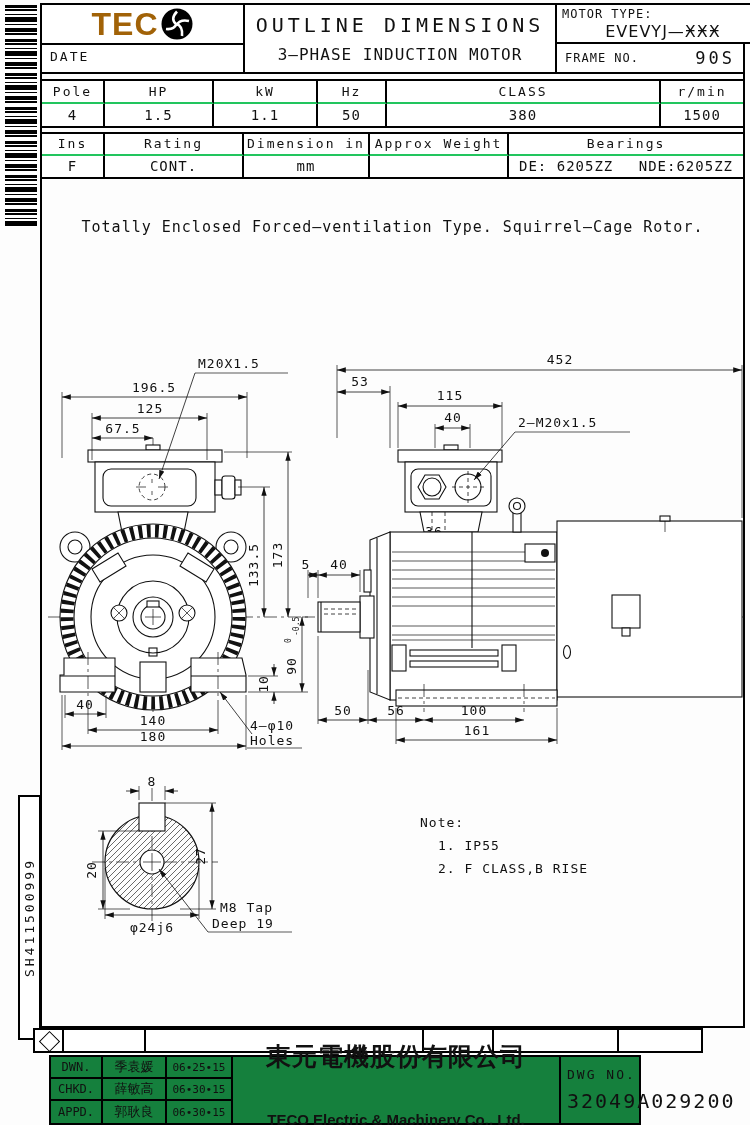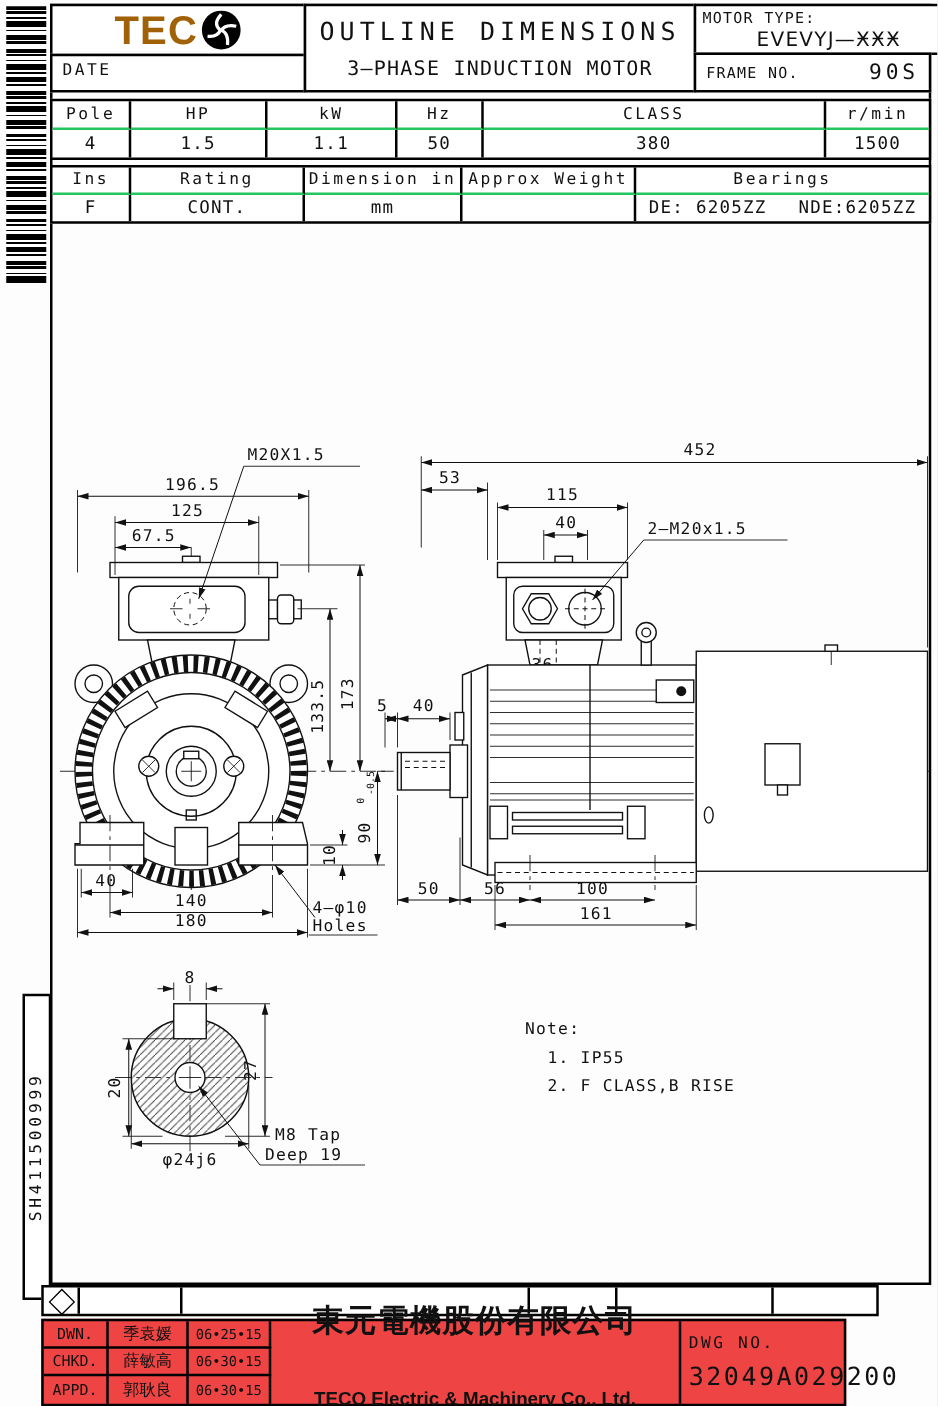--- a/index.html
+++ b/index.html
@@ -40,21 +40,21 @@
       #000 12px 17px,#fff 17px 19px,#000 19px 20px,#fff 20px 23px,#000 23px 27px,#fff 27px 28px,
       #000 28px 30px,#fff 30px 34px);}
   #serialbox{left:18px;top:795px;width:23px;height:245px;border:2px solid #000;background:#fff;
     display:flex;align-items:center;justify-content:center;}
   #serialbox span{writing-mode:vertical-rl;transform:rotate(180deg);font-size:13px;letter-spacing:3px;white-space:nowrap;}
   
   #revstrip{left:33px;top:1028px;width:670px;height:25px;border:2px solid #000;background:#fff;}
   .rev-div{position:absolute;top:0;width:2px;height:100%;background:#000;}
   #rev-diamond{position:absolute;left:7px;top:4px;width:13px;height:13px;border:1.5px solid #000;transform:rotate(45deg);}
   
-  #tblock{left:33px;top:1055px;width:644px;height:70px;border:2px solid #000;background:#ef4444;
+  #tblock{left:49px;top:1055px;width:592px;height:70px;border:2px solid #000;background:#15803d;
     display:grid;grid-template-columns:52px 64px 66px 328px 1fr;grid-template-rows:1fr 1fr 1fr;}
   .tc{border-right:2px solid #000;border-bottom:2px solid #000;display:flex;align-items:center;justify-content:center;
       font-size:12px;white-space:nowrap;overflow:hidden;}
   .tc.noB{border-bottom:none;}
   .tc.name{font-family:"DejaVu Sans",sans-serif;font-size:13px;}
   .tc.date{font-size:11px;letter-spacing:0px;}
   #company-cell{grid-column:4;grid-row:1/4;border-right:2px solid #000;display:flex;flex-direction:column;
       align-items:center;justify-content:center;line-height:1.05;}
   #company-cn{font-family:"DejaVu Sans",sans-serif;font-weight:bold;font-size:25px;letter-spacing:1px;white-space:nowrap;}
   #company-en{font-family:"Liberation Sans",sans-serif;font-weight:bold;font-size:15px;white-space:nowrap;margin-top:41px;}
@@ -140,20 +140,21 @@
     <div class="sc bot val">F</div>
     <div class="sc bot val">CONT.</div>
     <div class="sc bot val">mm</div>
     <div class="sc bot val"></div>
     <div class="sc bot last val bearing-cell">
       <span>DE: 6205ZZ</span>
       <span>NDE:6205ZZ</span>
     </div>
   </div>
 
+  <div class="abs" id="descr">Totally Enclosed Forced—ventilation Type. Squirrel—Cage Rotor.</div>
 
   <svg class="abs" id="drawing" width="705" height="622" viewBox="0 0 705 622">
     <defs>
       <marker id="ar" viewBox="0 0 10 6" refX="10" refY="3" markerWidth="11" markerHeight="7" orient="auto-start-reverse">
           <path d="M0,0 L10,3 L0,6 z" fill="#111"></path>
         </marker>
       <pattern id="hatch" patternUnits="userSpaceOnUse" width="6" height="6">
         <path d="M0,6 L6,0" stroke="#444" stroke-width="0.8"></path>
       </pattern>
     </defs>

